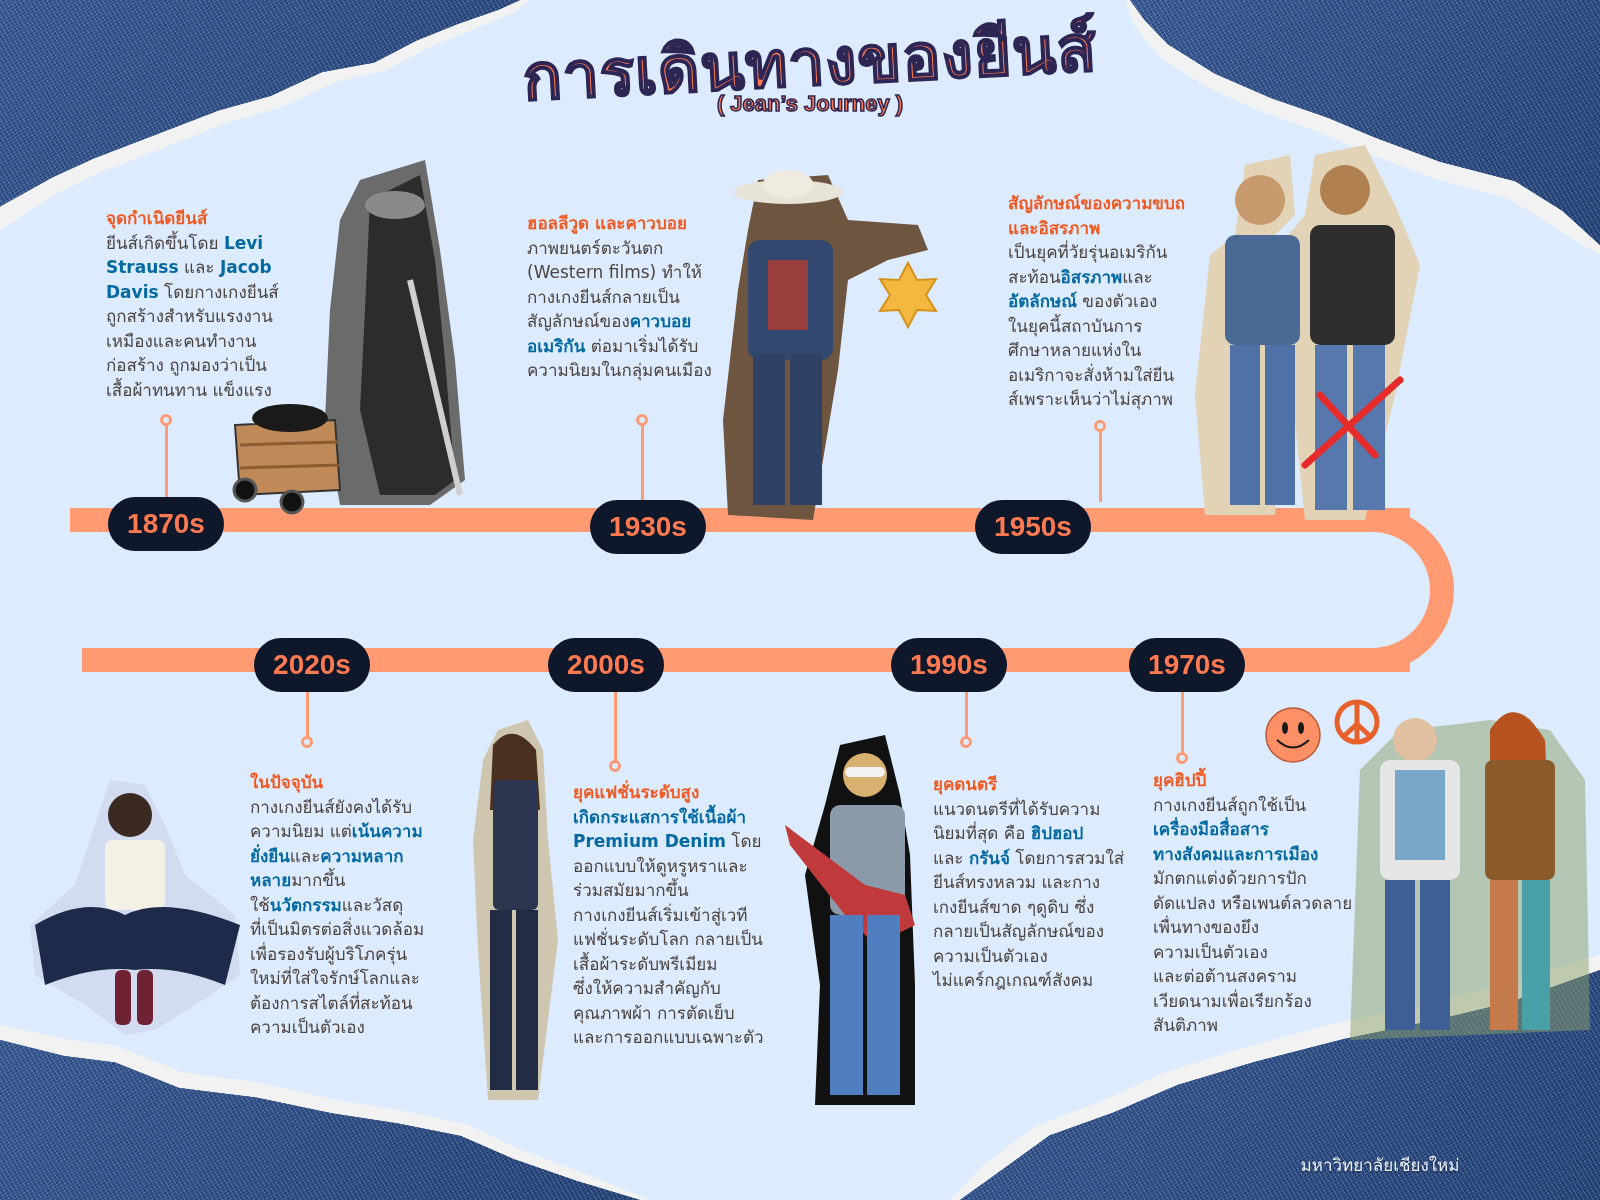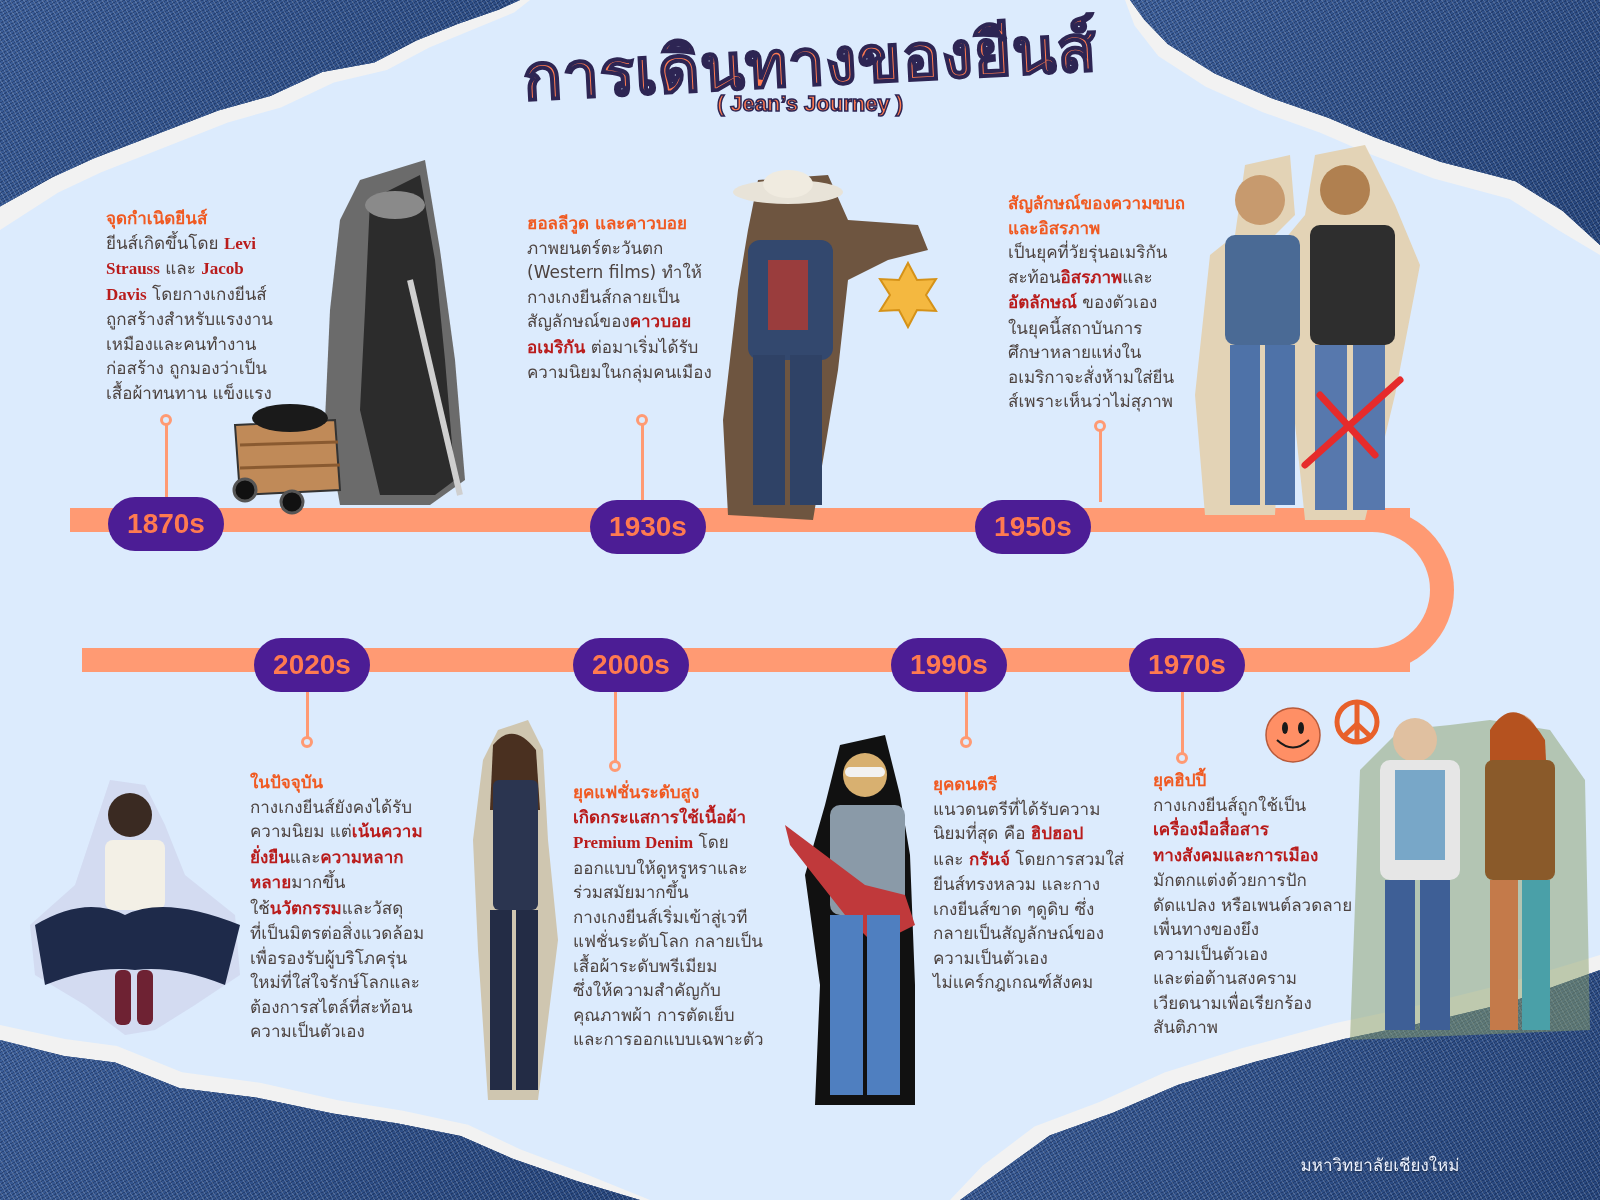--- a/index.html
+++ b/index.html
@@ -55,31 +55,31 @@
   .track { position: absolute; background: #ff9a73; height: 24px; }
   .track-top { left: 70px; top: 508px; width: 1340px; }
   .track-bottom { left: 82px; top: 648px; width: 1328px; }
   .track-curve {
     position: absolute; left: 1290px; top: 508px; width: 164px; height: 164px;
     border: 24px solid #ff9a73; border-left: none;
     border-radius: 0 82px 82px 0;
   }
   .pill {
     position: absolute; height: 54px; min-width: 116px; padding: 0 14px;
-    background: #4c1d95; border-radius: 27px;
+    background: #0f172a; border-radius: 27px;
     color: #ff7a50; font-family: "Liberation Sans", sans-serif; font-weight: bold;
     font-size: 28px; display: flex; align-items: center; justify-content: center;
   }
   .stem { position: absolute; width: 3px; background: #ff9a73; }
   .dot { position: absolute; width: 12px; height: 12px; border: 3px solid #ff9a73; border-radius: 50%; background: #dcebfd; }
 
   
   .era { position: absolute; font-size: 17px; line-height: 24.5px; color: #4d4340; }
   .era .heading { color: #f05a22; font-weight: bold; display: block; }
-  .era b { font-weight: bold; color: #b91c1c; font-family: Liberation Serif, serif; }
+  .era b { font-weight: bold; color: #0369a1; }
 
   
   .photo { position: absolute; }
   .footer {
     position: absolute; right: 55px; bottom: 22px; width: 330px; text-align: center;
     color: #eef3ff; font-size: 17px; line-height: 25px; text-shadow: 0 1px 2px rgba(0,0,0,0.5);
   }
 </style>
 </head>
 <body>
@@ -115,21 +115,21 @@
 <div class="stem" style="left:614px;top:690px;height:76px"></div>
 <div class="dot" style="left:609px;top:760px"></div>
 <div class="stem" style="left:306px;top:690px;height:50px"></div>
 <div class="dot" style="left:301px;top:736px"></div>
 
 <div class="pill" style="left:108px;top:497px">1870s</div>
 <div class="pill" style="left:590px;top:500px">1930s</div>
 <div class="pill" style="left:975px;top:500px">1950s</div>
 <div class="pill" style="left:1129px;top:638px">1970s</div>
 <div class="pill" style="left:891px;top:638px">1990s</div>
-<div class="pill" style="left:573px;top:638px">2000s</div>
+<div class="pill" style="left:548px;top:638px">2000s</div>
 <div class="pill" style="left:254px;top:638px">2020s</div>
 
 <div class="era" style="left:106px;top:206px;width:200px">
     <span class="heading">จุดกำเนิดยีนส์</span>
     <div>ยีนส์เกิดขึ้นโดย <b>Levi</b></div>
     <div><b>Strauss</b> และ <b>Jacob</b></div>
     <div><b>Davis</b> โดยกางเกงยีนส์</div>
     <div>ถูกสร้างสำหรับแรงงาน</div>
     <div>เหมืองและคนทำงาน</div>
     <div>ก่อสร้าง ถูกมองว่าเป็น</div>

